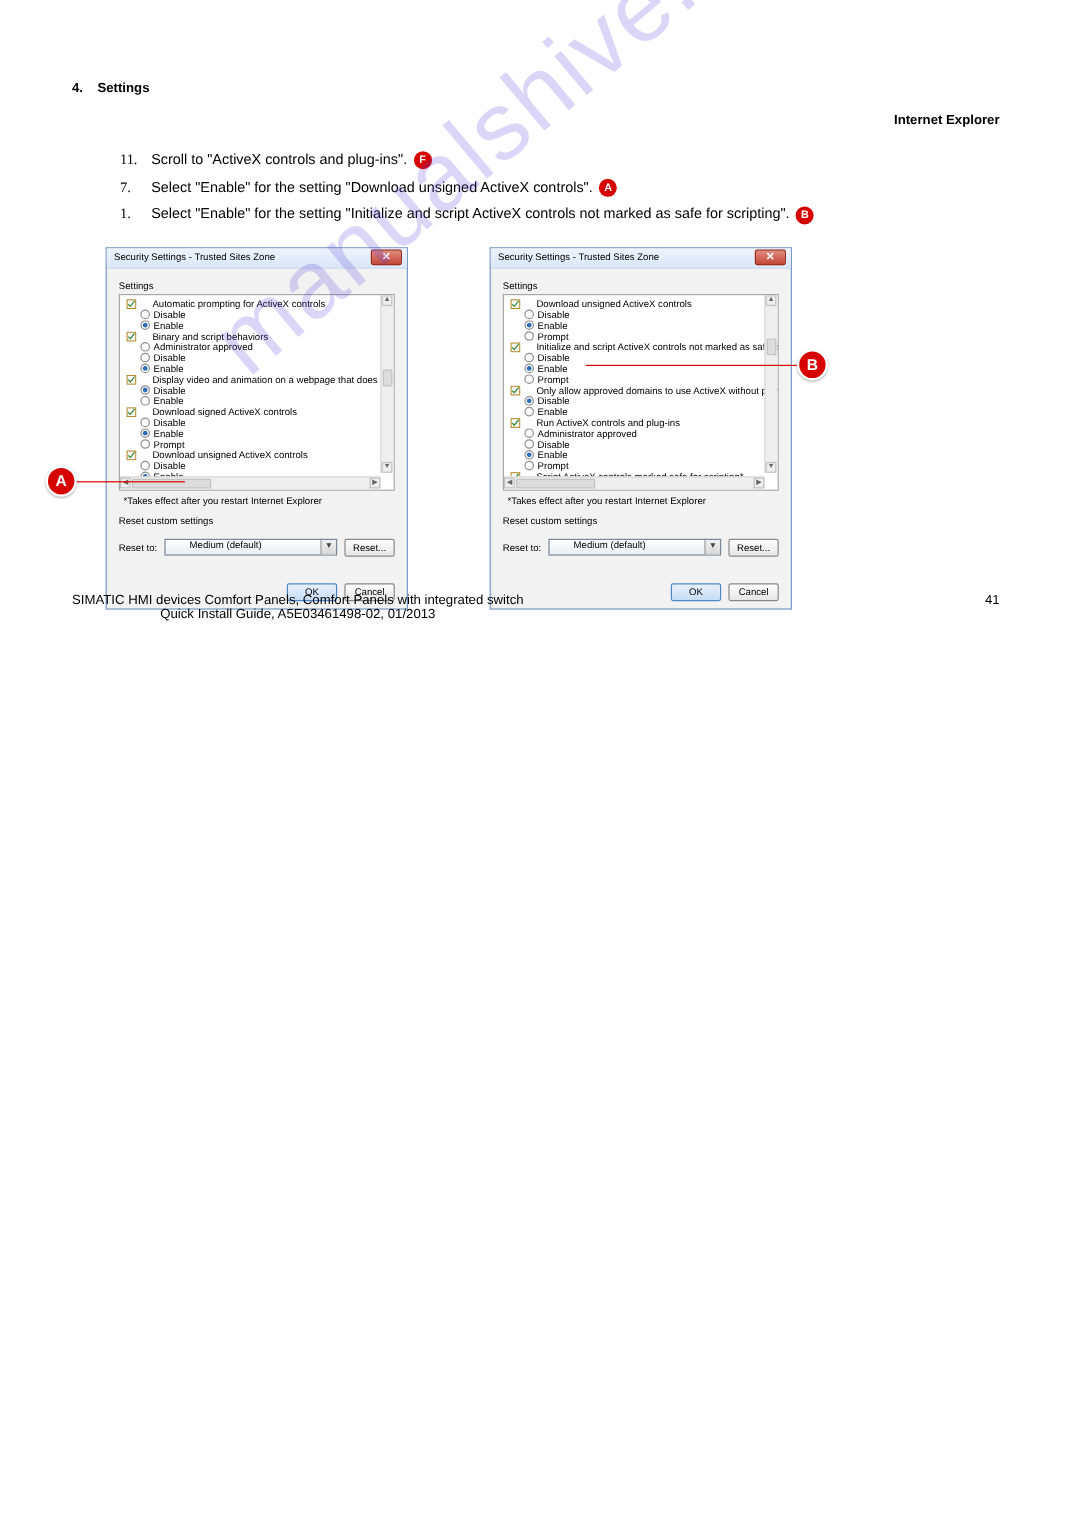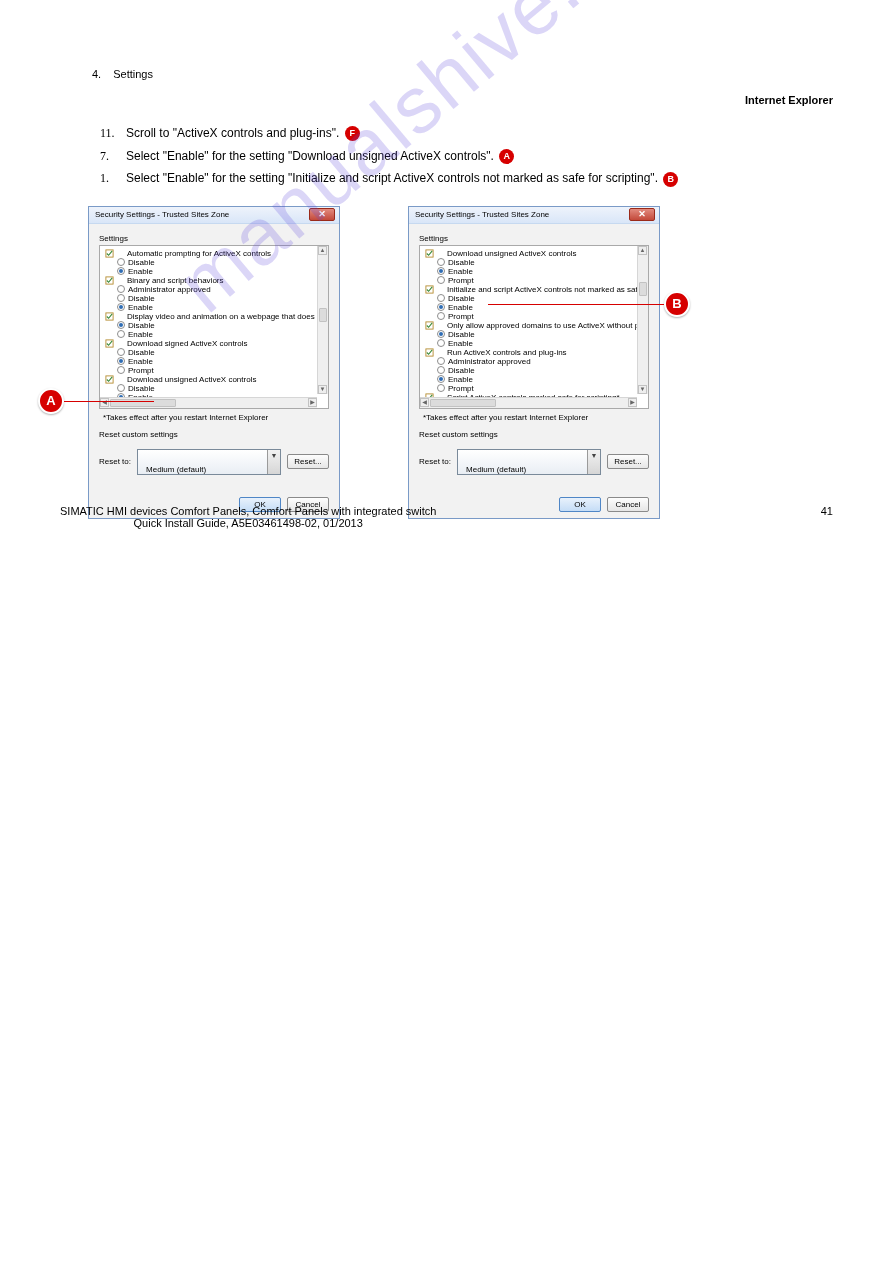--- a/index.html
+++ b/index.html
@@ -1,18 +1,18 @@
 <!DOCTYPE html>
 <html><head>
 <meta charset="utf-8">
 <style>
   * { box-sizing: border-box; margin: 0; padding: 0; }
   body { font-family: "Segoe UI", Tahoma, sans-serif; background: #fff; width: 893px; position: relative; }
   .page { padding: 68px 60px 40px 60px; position: relative; }
-  .section-label { font-size: 11px; font-weight: normal; margin-bottom: 14px; margin-left: 32px; }
+  .section-label { font-size: 11px; font-weight: bold; margin-bottom: 14px; }
   .section-label .number { margin-right: 12px; }
   .subsection-label { font-size: 11px; font-weight: bold; margin-bottom: 18px; margin-left: 40px; text-align: right; }
   .step { font-size: 12px; line-height: 1.55; margin-bottom: 4px; display: flex; }
   .step-num { width: 26px; flex-shrink: 0; font-family: Liberation Serif, serif; }
   .step-text { flex: 1; }
   .circle-inline { display: inline-block; width: 15px; height: 15px; border-radius: 50%; background: #d60000; color: #fff; font-size: 9px; font-weight: bold; line-height: 15px; text-align: center; vertical-align: middle; margin: 0 2px; }
 
   .dialogs-row { display: flex; gap: 68px; margin-top: 18px; margin-left: 28px; position: relative; }
   .dialog { width: 252px; border: 1px solid #7a9ac7; background: #f2f2f2; font-size: 8px; }
   .titlebar { background: linear-gradient(#eef3fb,#d9e6f8); border-bottom: 1px solid #c6d9f0; height: 17px; position: relative; display: flex; align-items: center; padding-left: 6px; }
@@ -30,21 +30,21 @@
   .node { margin-bottom: 0px; white-space: nowrap; }
   .node-hdr { display: flex; align-items: center; gap: 13px; margin-bottom: 0; }
   .mini-icon { width: 9px; height: 9px; display: inline-block; position: relative; flex-shrink: 0; }
   .mini-icon svg { width: 9px; height: 9px; display: block; }
   .opt { display: flex; align-items: center; gap: 3px; margin-left: 12px; margin-bottom: 0; }
   .radio { width: 8px; height: 8px; border: 1px solid #8d8d8d; border-radius: 50%; display: inline-block; position: relative; flex-shrink: 0; background: #fff; }
   .radio.sel::after { content: ""; position: absolute; left: 1px; top: 1px; width: 4px; height: 4px; border-radius: 50%; background: #2f6db5; }
   .footnote { font-size: 8px; margin-top: 4px; margin-left: 4px; }
   .reset-row { display: flex; align-items: center; gap: 6px; margin-top: 10px; }
   .reset-label-sm { font-size: 8px; }
-  .combo { flex: 1; height: 26px; border: 1px solid #7a8a9a; background: linear-gradient(#fff,#e9eef4); font-size: 8px; padding-left: 8px; position: relative; display: flex; align-items: flex-end; }
+  .combo { flex: 1; height: 14px; border: 1px solid #7a8a9a; background: linear-gradient(#fff,#e9eef4); font-size: 8px; padding-left: 20px; position: relative; display: flex; align-items: flex-start; }
   .combo .dd { position: absolute; right: 0; top: 0; bottom: 0; width: 13px; border-left: 1px solid #9a9a9a; background: linear-gradient(#f2f2f2,#d6d6d6); text-align: center; line-height: 11px; font-size: 7px; color: #444; }
   .winbtn { height: 15px; min-width: 42px; border: 1px solid #8a8a8a; background: linear-gradient(#fdfdfd,#e6e6e6); font-size: 8px; border-radius: 2px; padding: 0 6px; display: inline-flex; align-items: center; justify-content: center; }
   .winbtn.primary { border: 1px solid #4f86c6; background: linear-gradient(#e8f1fc,#c5ddf6); }
   .dlg-btnrow { display: flex; justify-content: flex-end; gap: 6px; margin-top: 22px; }
 
   .annot-circle { position: absolute; width: 26px; height: 26px; border-radius: 50%; background: #d60000; border: 2px solid #fff; box-shadow: 0 1px 2px rgba(0,0,0,.3); color: #fff; font-size: 13px; font-weight: bold; display: flex; align-items: center; justify-content: center; }
   .annot-line { position: absolute; height: 1px; background: #d60000; }
 
   .watermark { position: absolute; left: 160px; top: 260px; font-size: 80px; font-weight: 500; color: rgba(90,70,220,0.22); transform: rotate(-40deg); transform-origin: left top; letter-spacing: 2px; pointer-events: none; font-family: Arial, sans-serif; }
   .footer { position: absolute; left: 60px; right: 60px; bottom: 30px; display: flex; justify-content: space-between; font-size: 11px; text-align: center; }

